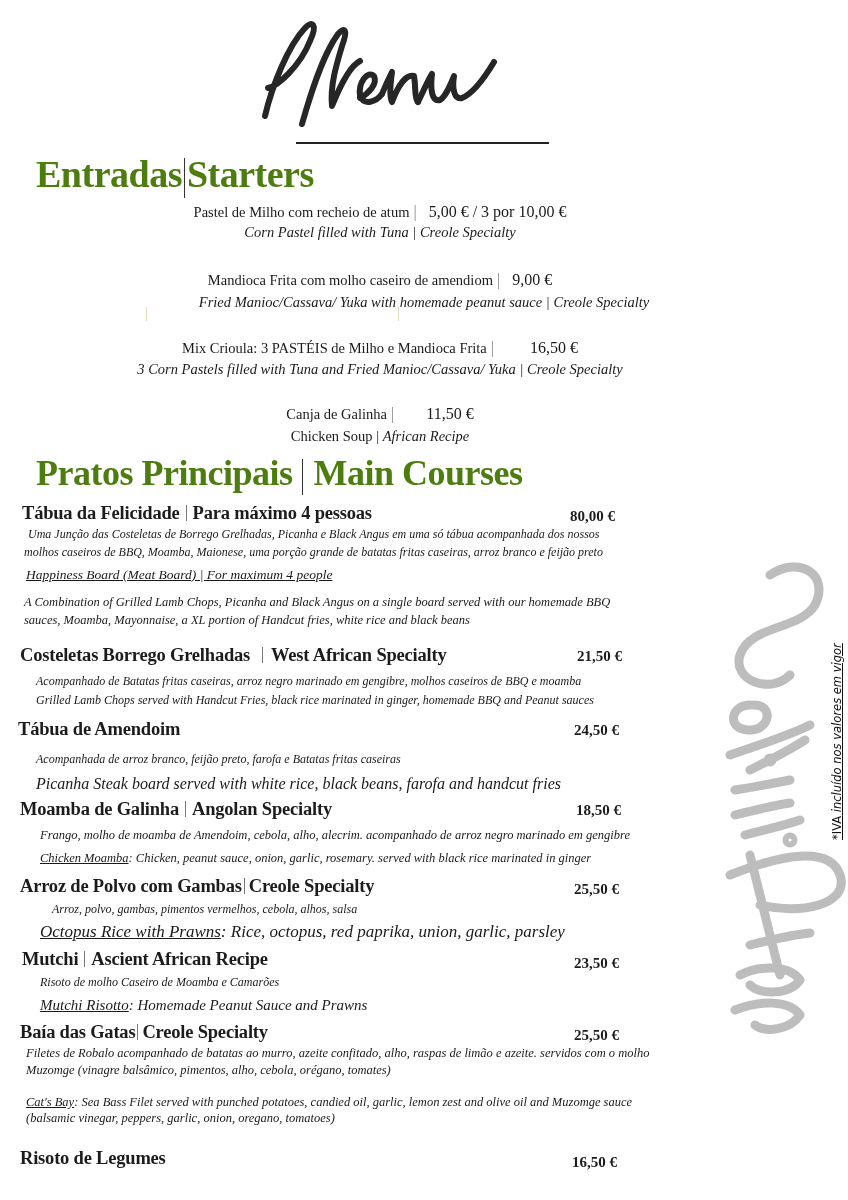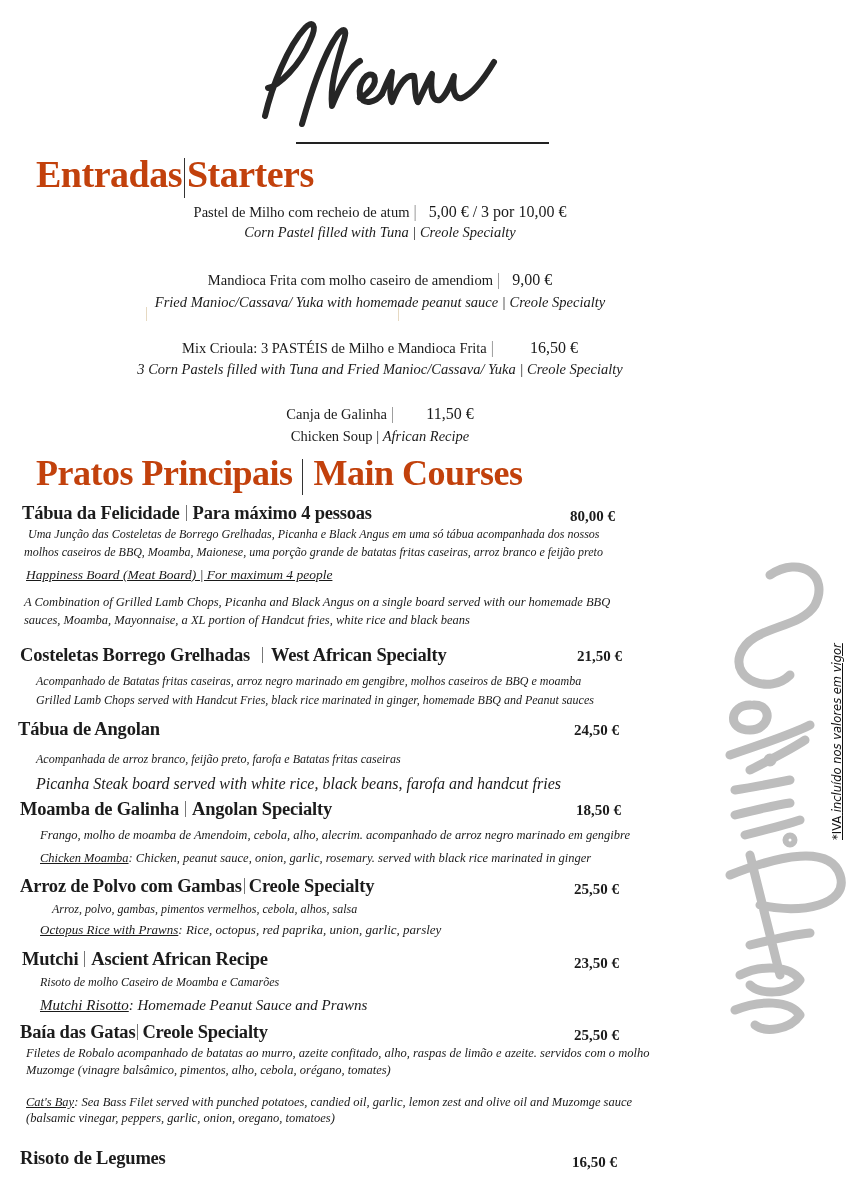--- a/index.html
+++ b/index.html
@@ -9,21 +9,21 @@
       color: #1a1a1a;
     }
     
     .menu-title {
       position: absolute; left: 250px; top: 6px; width: 300px; height: 130px;
     }
     .title-rule { position: absolute; left: 296px; top: 142px; width: 253px; height: 2px; background: #222; }
 
     .section-head {
       position: absolute; font-family: "Liberation Serif", serif; font-weight: bold;
-      color: #c2410c; letter-spacing: -0.5px; white-space: nowrap;
+      color: #4d7c0f; letter-spacing: -0.5px; white-space: nowrap;
     }
     .section-head .bar { display: inline-block; width: 1px; background: #333; vertical-align: middle; margin: 0 6px; }
 
     .center-line { position: absolute; left: 0; width: 760px; text-align: center; white-space: nowrap; font-family: "Liberation Serif", serif; }
     .starter-name { font-size: 14.5px; top: 0; color: #1a1a1a; }
     .starter-desc { font-size: 14.5px; font-style: italic; }
     .sep { color: #888; margin: 0 4px; }
 
     .dish-name {
       position: absolute; font-family: "Liberation Serif", serif; font-weight: bold;
@@ -74,21 +74,21 @@
 <div class="center-line" style="top:203px;">
   <span class="starter-name">Pastel de Milho com recheio de atum</span><span class="sep">|</span>&nbsp;
   <span>5,00  € / 3 por   10,00 €</span>
 </div>
 <div class="center-line starter-desc" style="top:224px;">Corn Pastel filled with Tuna | Creole Specialty</div>
 
 <div class="center-line" style="top:271px;">
   <span class="starter-name">Mandioca Frita com molho caseiro de amendiom</span><span class="sep">|</span>&nbsp;
   <span>9,00 €</span>
 </div>
-<div class="center-line starter-desc" style="top:294px;">Fried Manioc/Cassava/ Yuka with homemade peanut sauce | Creole Specialty</div>
+<div class="center-line starter-desc" style="top:294px;margin-left:44px;">Fried Manioc/Cassava/ Yuka with homemade peanut sauce | Creole Specialty</div>
 <div class="faint-tick" style="left:146px; top:307px;"></div>
 <div class="faint-tick" style="left:398px; top:307px;"></div>
 
 <div class="center-line" style="top:339px;">
   <span class="starter-name">Mix Crioula: 3 PASTÉIS de Milho e Mandioca Frita</span><span class="sep">|</span>&nbsp;&nbsp;&nbsp;&nbsp;&nbsp;&nbsp;&nbsp;
   <span>16,50 €</span>
 </div>
 <div class="center-line starter-desc" style="top:361px;">3 Corn Pastels filled with Tuna and Fried Manioc/Cassava/ Yuka | Creole Specialty</div>
 
 <div class="center-line" style="top:405px;">
@@ -114,41 +114,41 @@
 <div class="desc" style="left:24px; top:613px; font-size:12.5px;">sauces, Moamba, Mayonnaise, a XL portion of Handcut fries, white rice and black beans</div>
 
 <div class="dish-name" style="left:20px; top:645px;">
   <span>Costeletas Borrego Grelhadas</span><span class="bar" style="margin:0 8px 0 12px;"></span><span>West African Specialty</span>
 </div>
 <div class="price" style="left:577px; top:648px;">21,50 €</div>
 <div class="desc" style="left:36px; top:674px; font-size:12px;">Acompanhado de Batatas fritas caseiras,  arroz negro marinado em gengibre,  molhos caseiros de BBQ e moamba</div>
 <div class="desc" style="left:36px; top:693px; font-size:12px;">Grilled Lamb Chops served with Handcut Fries, black rice marinated in ginger,  homemade BBQ and Peanut sauces</div>
 
 <div class="dish-name" style="left:18px; top:719px;">
-  <span>Tábua de Angolan</span>
+  <span>Tábua de Amendoim</span>
 </div>
 <div class="price" style="left:574px; top:722px;">24,50 €</div>
 <div class="desc" style="left:36px; top:752px; font-size:12px;">Acompanhada de  arroz branco, feijão preto, farofa e Batatas fritas caseiras</div>
 <div class="desc" style="left:36px; top:775px; font-size:16px;">Picanha  Steak board served with white rice, black beans, farofa and handcut fries</div>
 
 <div class="dish-name" style="left:20px; top:799px;">
   <span>Moamba de Galinha</span><span class="bar"></span><span>Angolan Specialty</span>
 </div>
 <div class="price" style="left:576px; top:802px;">18,50 €</div>
 <div class="desc" style="left:40px; top:828px; font-size:12.5px;">Frango, molho de moamba de Amendoim, cebola, alho, alecrim. acompanhado de arroz negro marinado em gengibre</div>
 <div class="desc" style="left:40px; top:851px; font-size:12.5px;">
   <span class="ul">Chicken Moamba</span><span>: Chicken, peanut sauce, onion, garlic, rosemary. served with black rice marinated in ginger</span>
 </div>
 
 <div class="dish-name" style="left:20px; top:876px;">
   <span>Arroz de Polvo com Gambas</span><span class="bar" style="margin:0 4px 0 2px;"></span><span>Creole Specialty</span>
 </div>
 <div class="price" style="left:574px; top:881px;">25,50 €</div>
 <div class="desc" style="left:52px; top:902px; font-size:12px;">Arroz, polvo, gambas, pimentos vermelhos, cebola, alhos, salsa</div>
-<div class="desc" style="left:40px; top:922px; font-size:13px;">
+<div class="desc" style="left:40px; top:922px; font-size:17px;">
   <span class="ul">Octopus Rice with Prawns</span><span>: Rice, octopus, red paprika, union, garlic, parsley</span>
 </div>
 
 <div class="dish-name" style="left:22px; top:949px;">
   <span>Mutchi</span><span class="bar"></span><span>Ascient African Recipe</span>
 </div>
 <div class="price" style="left:574px; top:955px;">23,50 €</div>
 <div class="desc" style="left:40px; top:975px; font-size:12px;">Risoto de molho Caseiro de Moamba  e  Camarões</div>
 <div class="desc" style="left:40px; top:997px; font-size:15px;">
   <span class="ul">Mutchi Risotto</span><span>:  Homemade Peanut Sauce and  Prawns</span>

